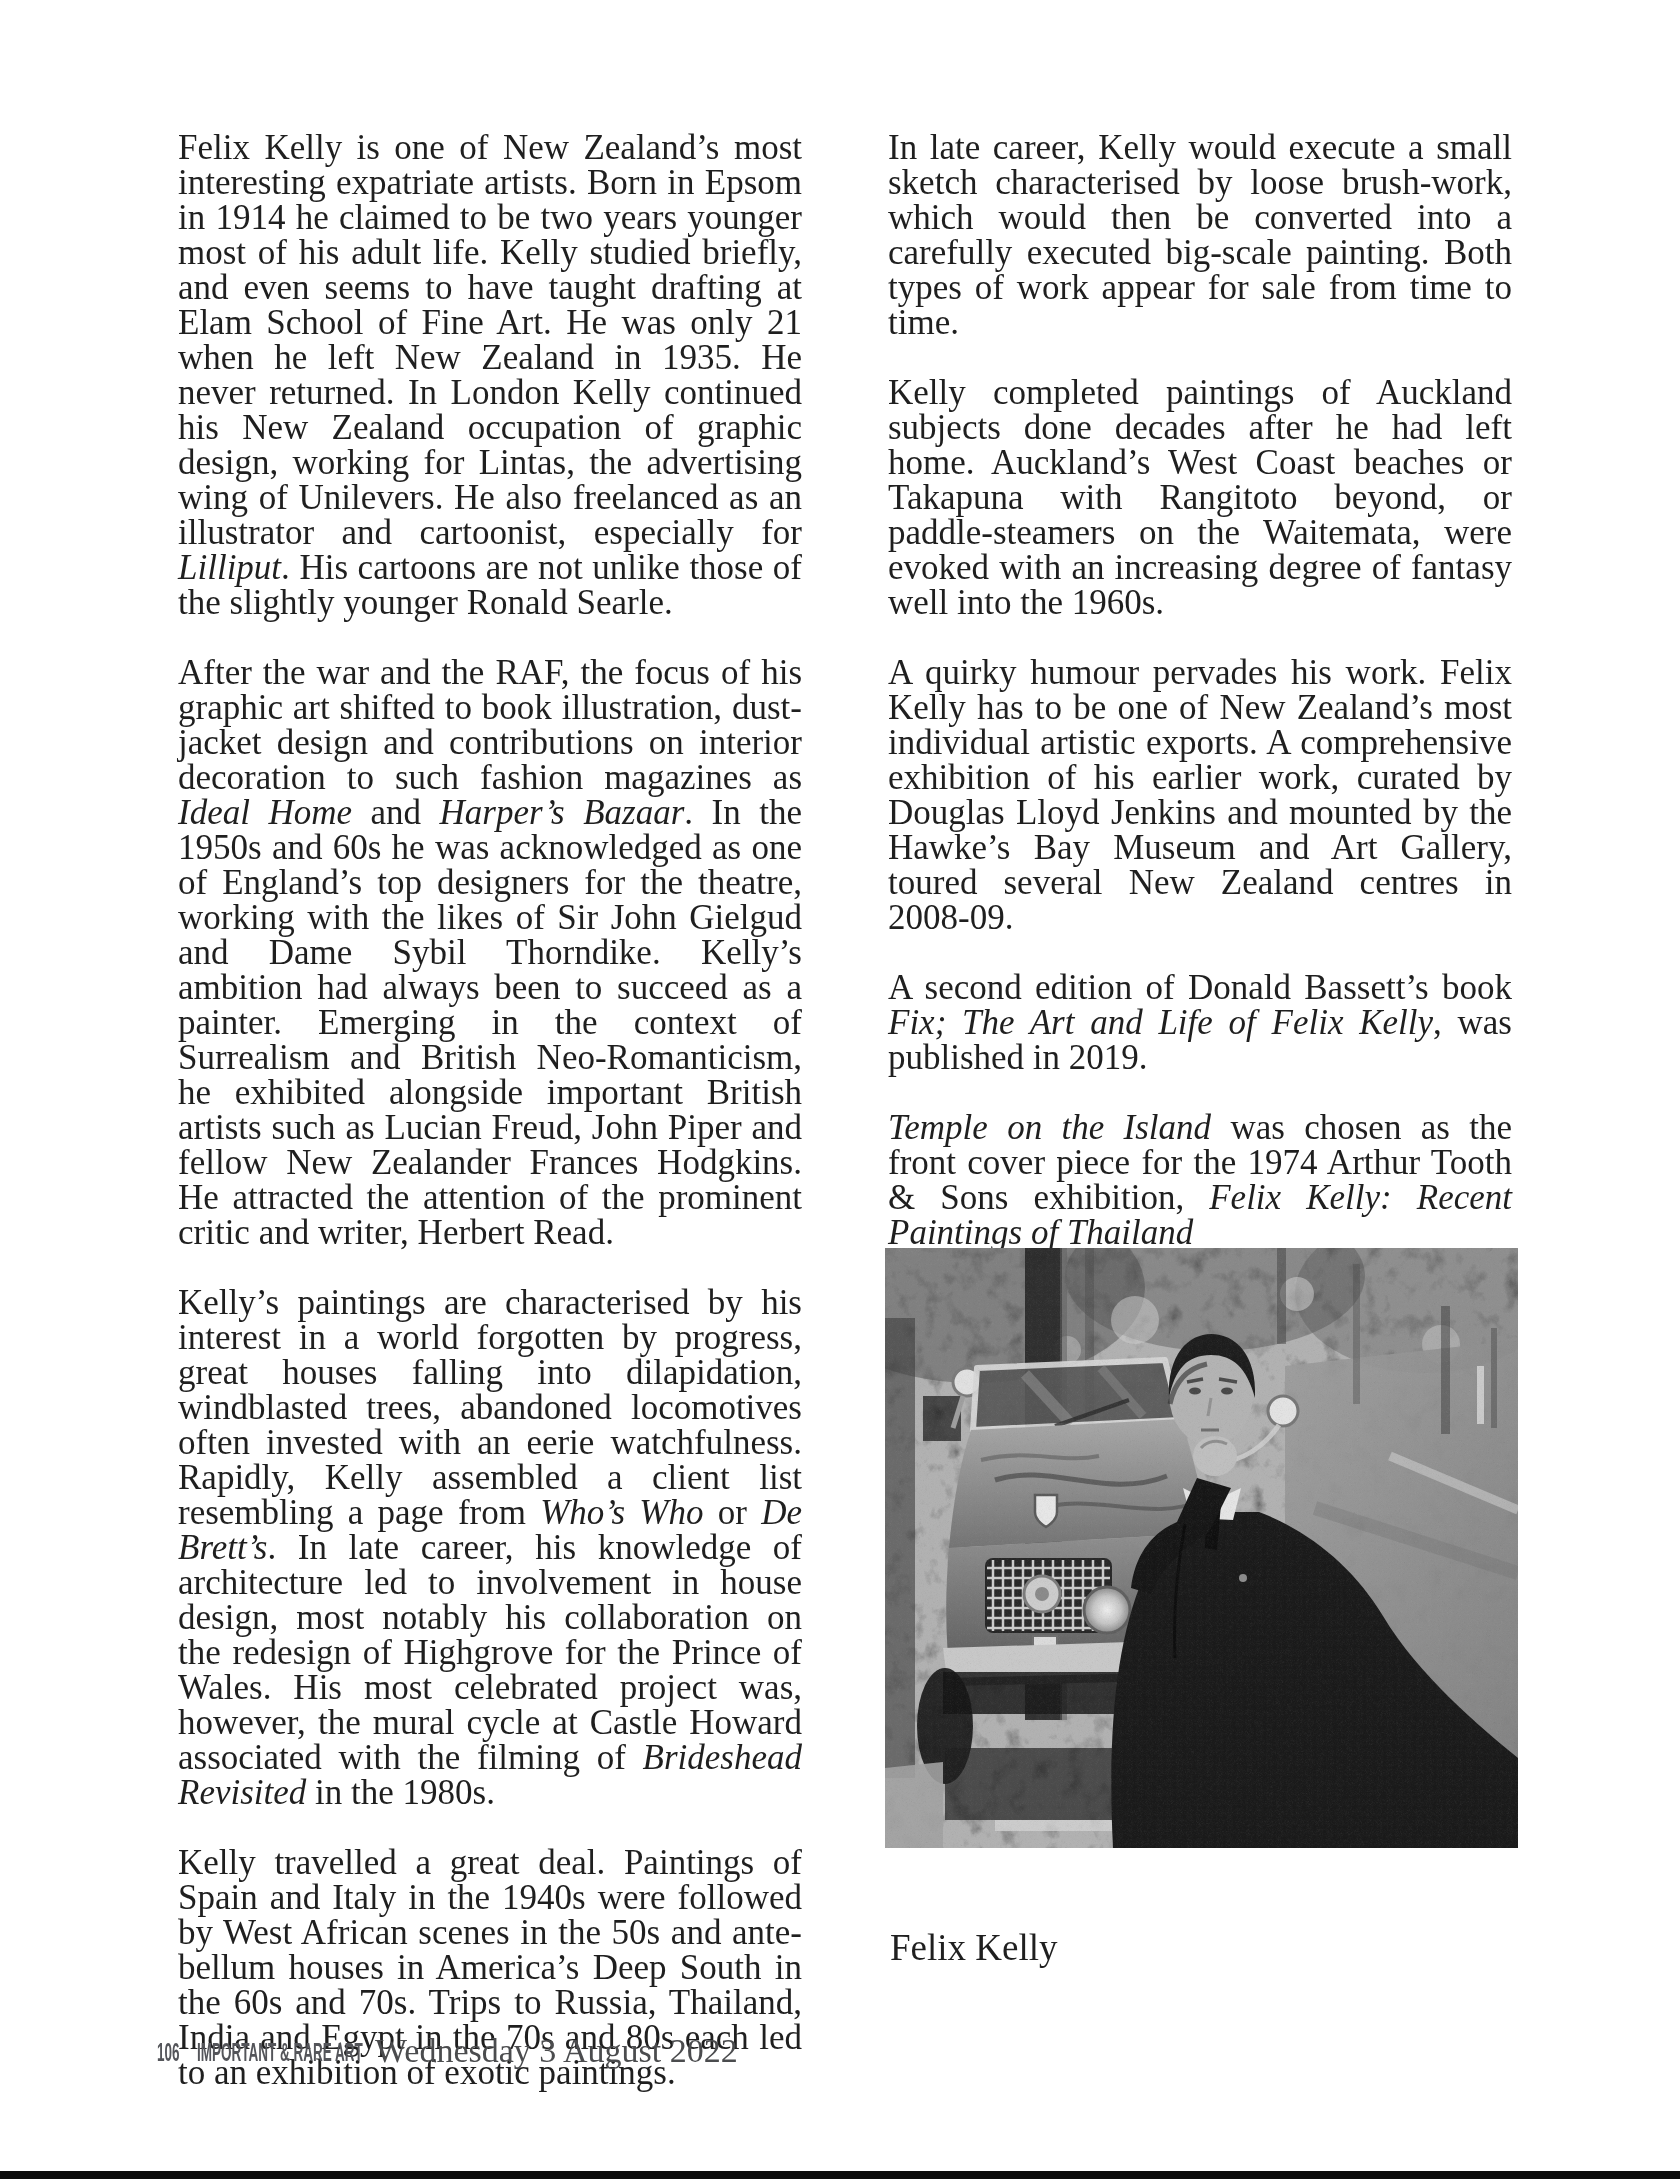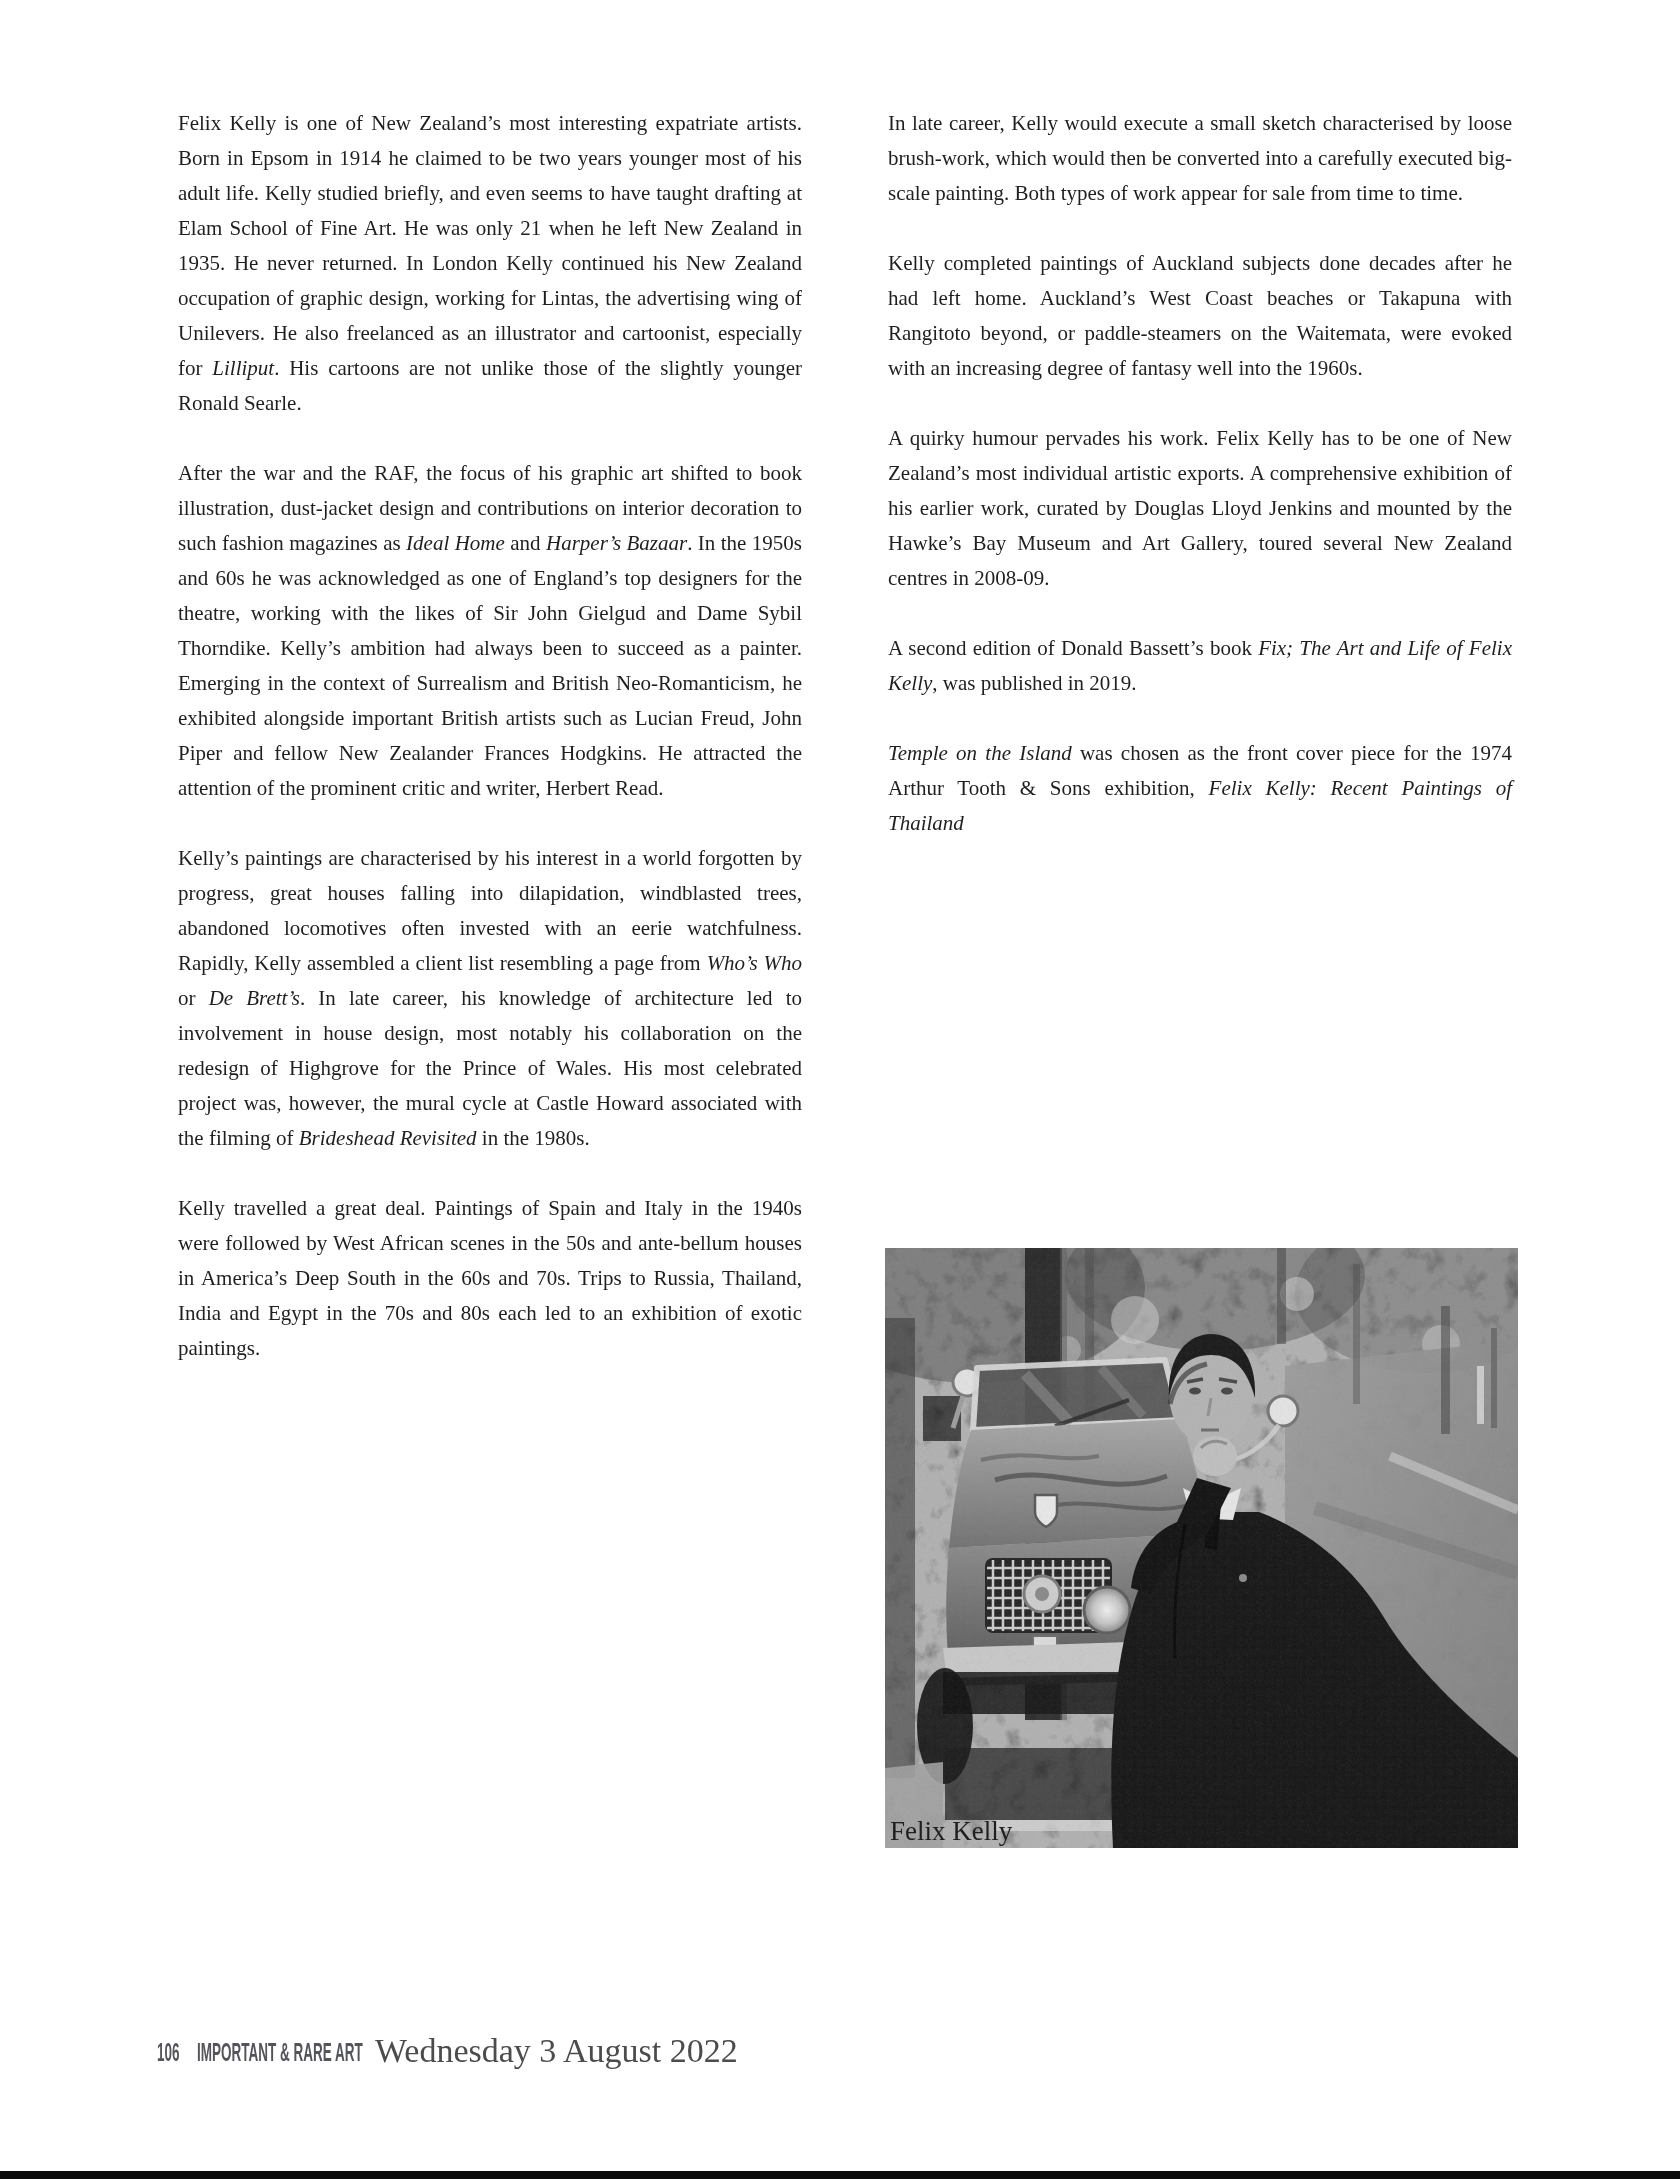--- a/index.html
+++ b/index.html
@@ -2,31 +2,31 @@
 <html><head>
 <meta charset="utf-8">
 <title>Page</title>
 <style>
   html,body{margin:0;padding:0;background:#ffffff;}
   .page{
     position:relative;width:1680px;height:2179px;background:#ffffff;
     font-family:"Liberation Serif","DejaVu Serif",serif;color:#1f1f1f;overflow:hidden;
   }
   .column{
-    position:absolute;top:106px;width:624px;
-    font-size:21px;line-height:35px;text-align:justify;text-justify:inter-word;
+    position:absolute;top:130px;width:624px;
+    font-size:35px;line-height:35px;text-align:justify;text-justify:inter-word;
   }
   .column p{margin:0 0 35px 0;}
   .column p:last-child{margin-bottom:0;margin-top:16px;}
   .it{font-style:italic;}
   .column-left{left:178px;}
   .column-right{left:888px;}
   .photo{position:absolute;left:885px;top:1248px;width:633px;height:600px;margin:0;padding:0;}
   .photo svg{display:block;}
-  .caption{position:absolute;left:890px;top:1814px;font-size:27px;line-height:35px;color:#1f1f1f;}
+  .caption{position:absolute;left:890px;top:1930px;font-size:37px;line-height:35px;color:#1f1f1f;}
   .footer{position:absolute;left:157px;top:2034px;height:44px;width:720px;}
   .f-num,.f-cat{
     position:absolute;top:4px;display:inline-block;white-space:nowrap;
     font-family:"Liberation Sans","DejaVu Sans",sans-serif;font-weight:bold;font-size:25px;line-height:28px;
     color:#54555a;transform:scaleX(0.54);transform-origin:0 50%;
   }
   .f-num{left:0;}
   .f-cat{left:40px;}
   .f-date{
     position:absolute;left:218px;top:3px;white-space:nowrap;

